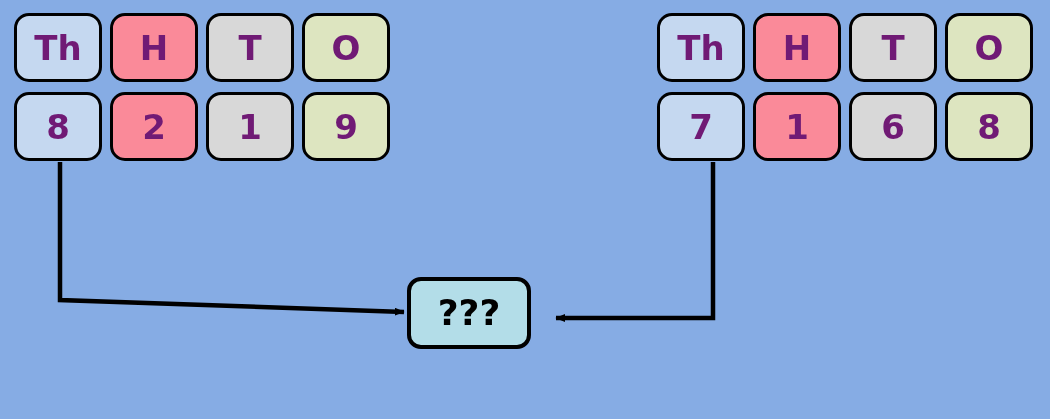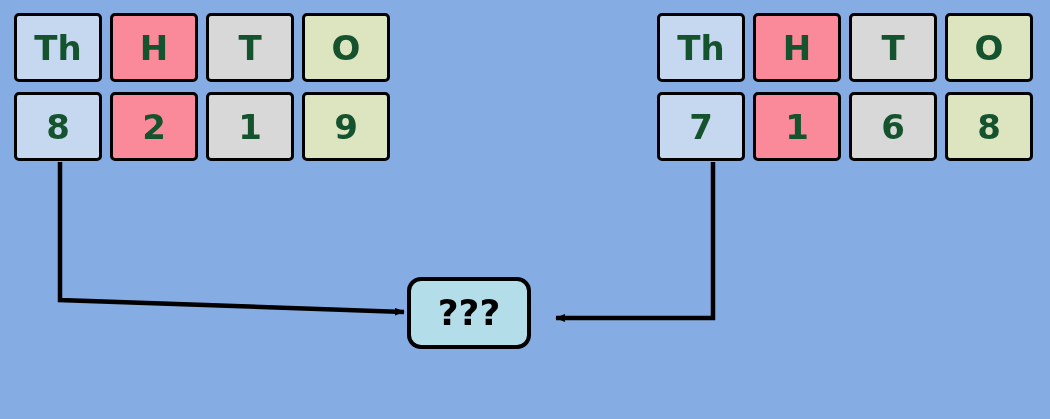--- a/index.html
+++ b/index.html
@@ -27,27 +27,27 @@
   }
   .pv-row {
     display: flex;
     gap: 8px;
   }
   .cell {
     width: 88px;
     height: 69px;
     box-sizing: border-box;
     border: 3px solid #000000;
-    border-radius: 5px;
+    border-radius: 15px;
     display: flex;
     align-items: center;
     justify-content: center;
     font-size: 34px;
     font-weight: bold;
-    color: #14532d;
+    color: #701a75;
     line-height: 1;
     letter-spacing: 0px;
   }
   .c-blue  { background: #c5d8f0; }
   .c-pink  { background: #fa8a99; }
   .c-gray  { background: #d8d8d8; }
   .c-green { background: #dde5c0; }
 
   .result-box {
     position: absolute;

